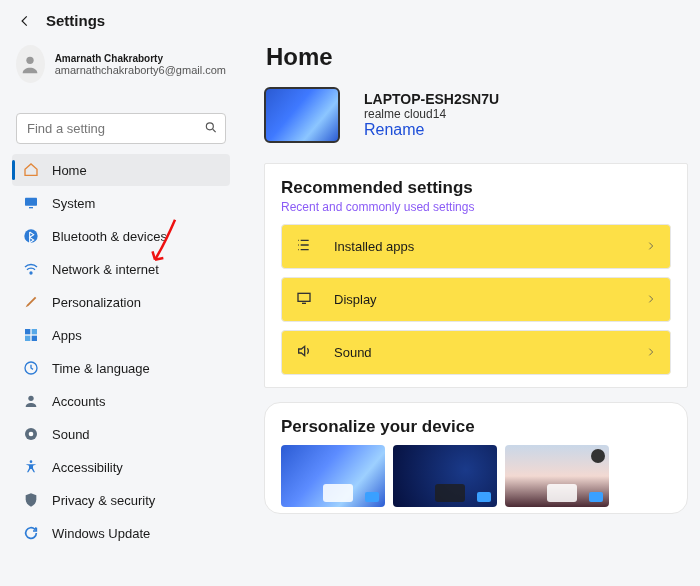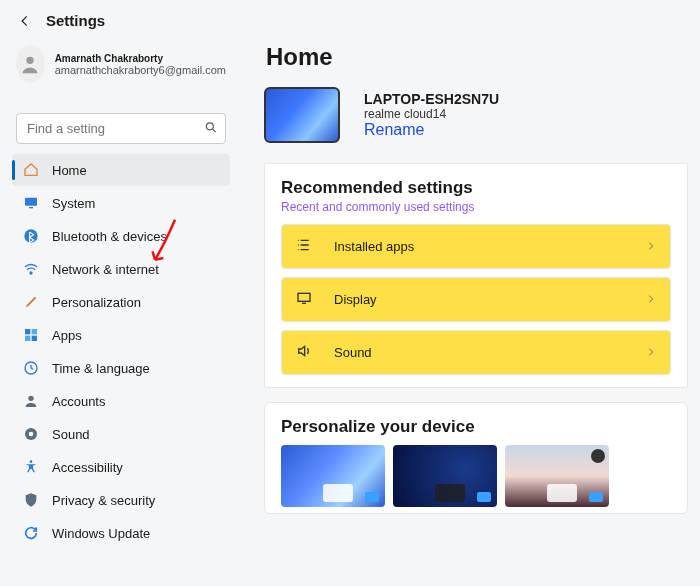--- a/index.html
+++ b/index.html
@@ -128,21 +128,21 @@
     cursor:default;
     position:relative;
   }
   .row .row-icon svg{width:16px;height:16px;stroke:#333;fill:none;}
   .row .row-label{flex:1;font-size:13px;}
   .row .chev svg{width:10px;height:10px;stroke:#555;fill:none;}
 
   .card2 {
     background:#fff;
     border:1px solid #e6e6e6;
-    border-radius:6px;
+    border-radius:16px;
     margin:0 6px 0 0;
     padding:14px 16px 6px 16px;
   }
   .themes{display:flex;gap:8px;margin-top:8px;}
   .theme{
     width:104px;height:62px;border-radius:4px;position:relative;overflow:hidden;
     cursor:default;
   }
   .t1{background:linear-gradient(130deg,#2b5bd3,#5c8cff 40%,#9dd0ff 70%,#2b5bd3);}
   .t2{background:radial-gradient(circle at 70% 40%,#1a3a8a,#06103e);}

